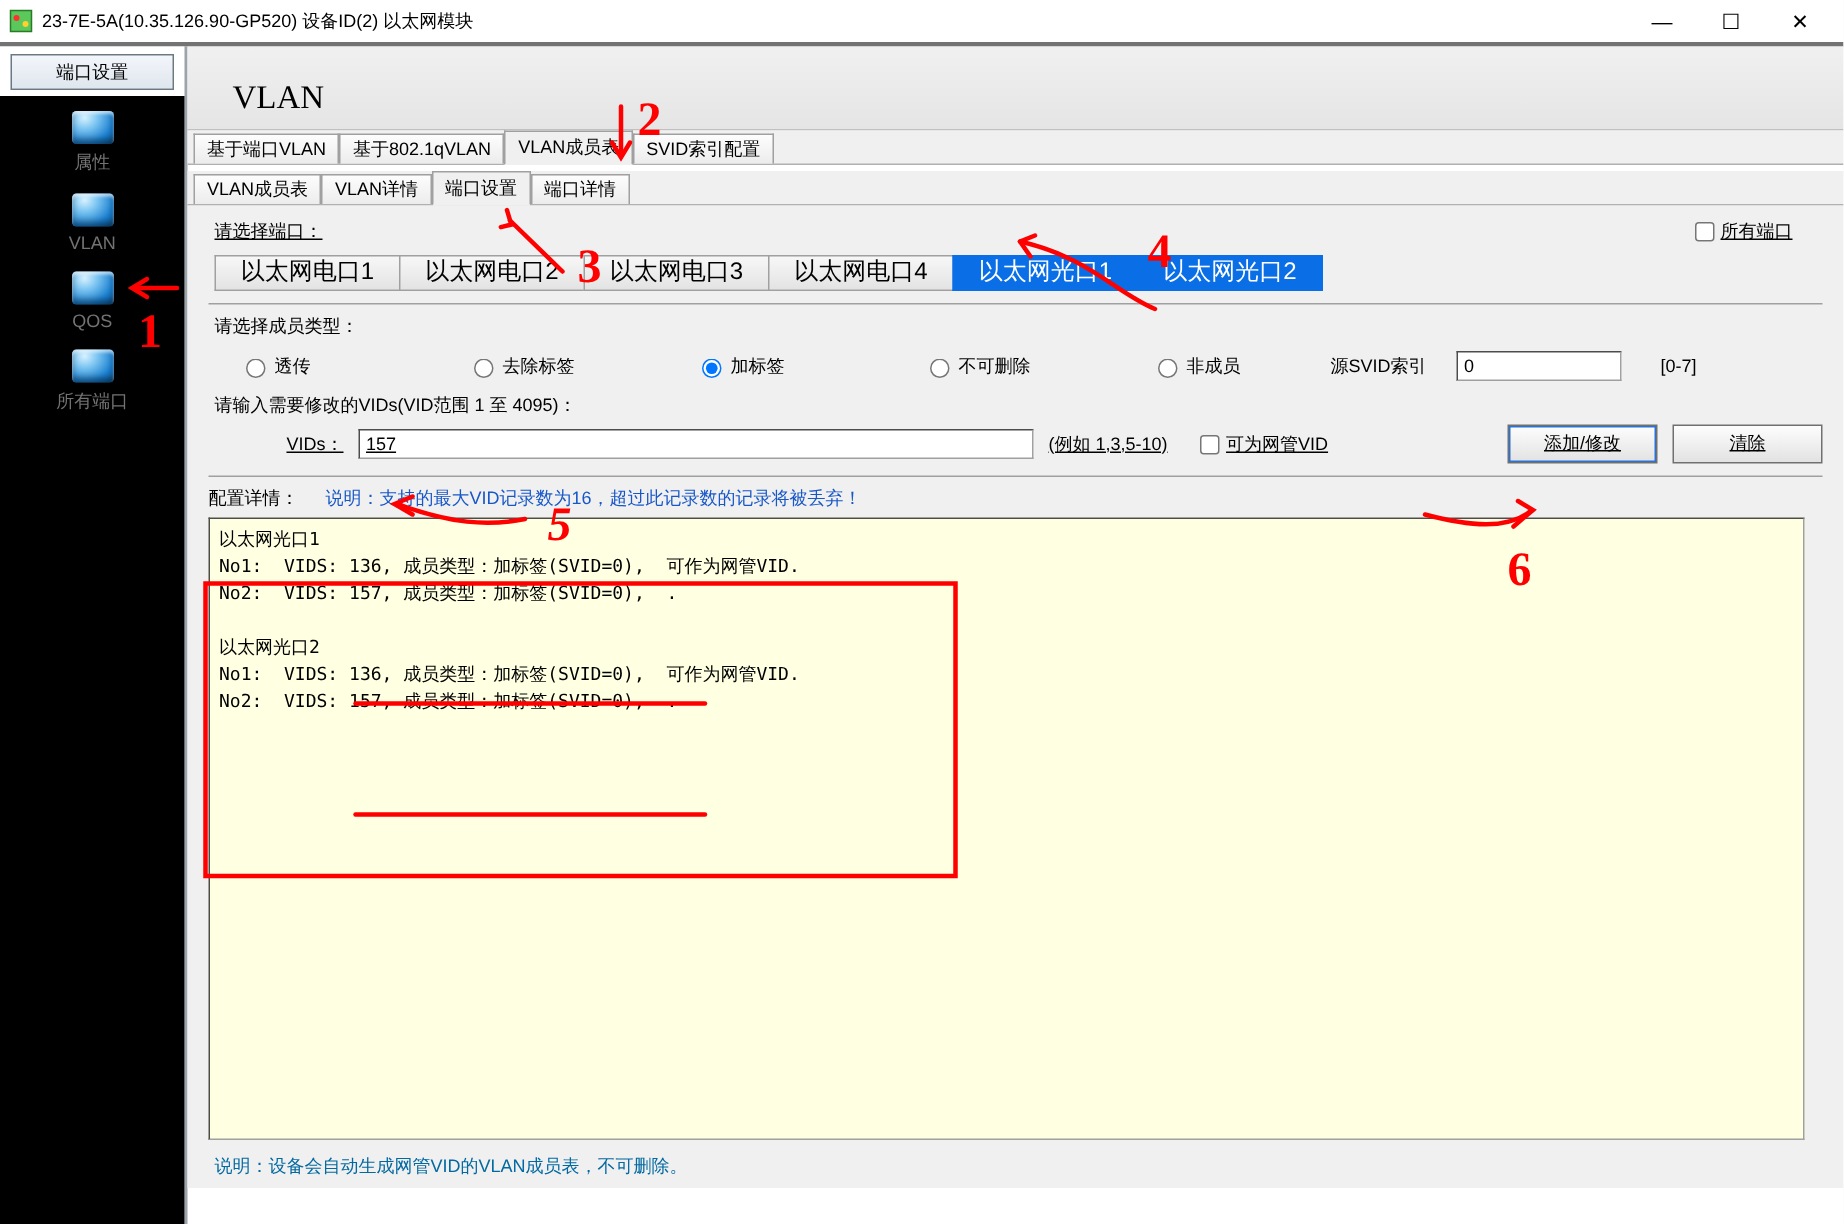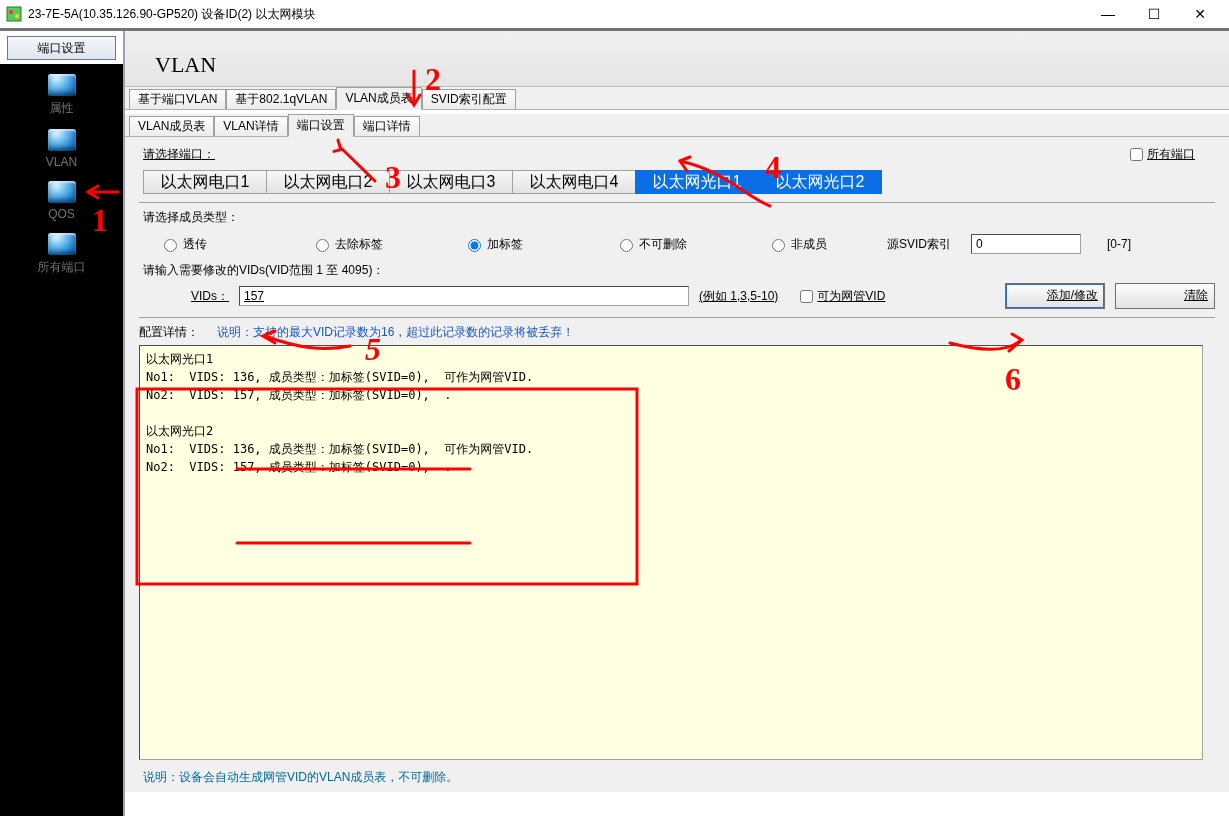--- a/index.html
+++ b/index.html
@@ -147,21 +147,21 @@
     font-size:12px;
     font-family: inherit;
   }
   .txt.tiny { width:100px; }
   .range-hint { margin-left:6px; }
 
   .btn {
     height: 24px; min-width: 86px;
     border:1px solid #707070;
     background: linear-gradient(#fdfdfd,#e2e2e2);
-    text-align:right;
+    text-align:center;
     line-height:22px;
     font-size:12px;
     padding: 0 6px;
   }
   .btn.default { box-shadow: 0 0 0 1px #2a72d4 inset; }
 
   fieldset.divider {
     border:0; border-top:1px solid #a0a0a0;
     margin: 8px 0 0 0; padding:0;
   }

